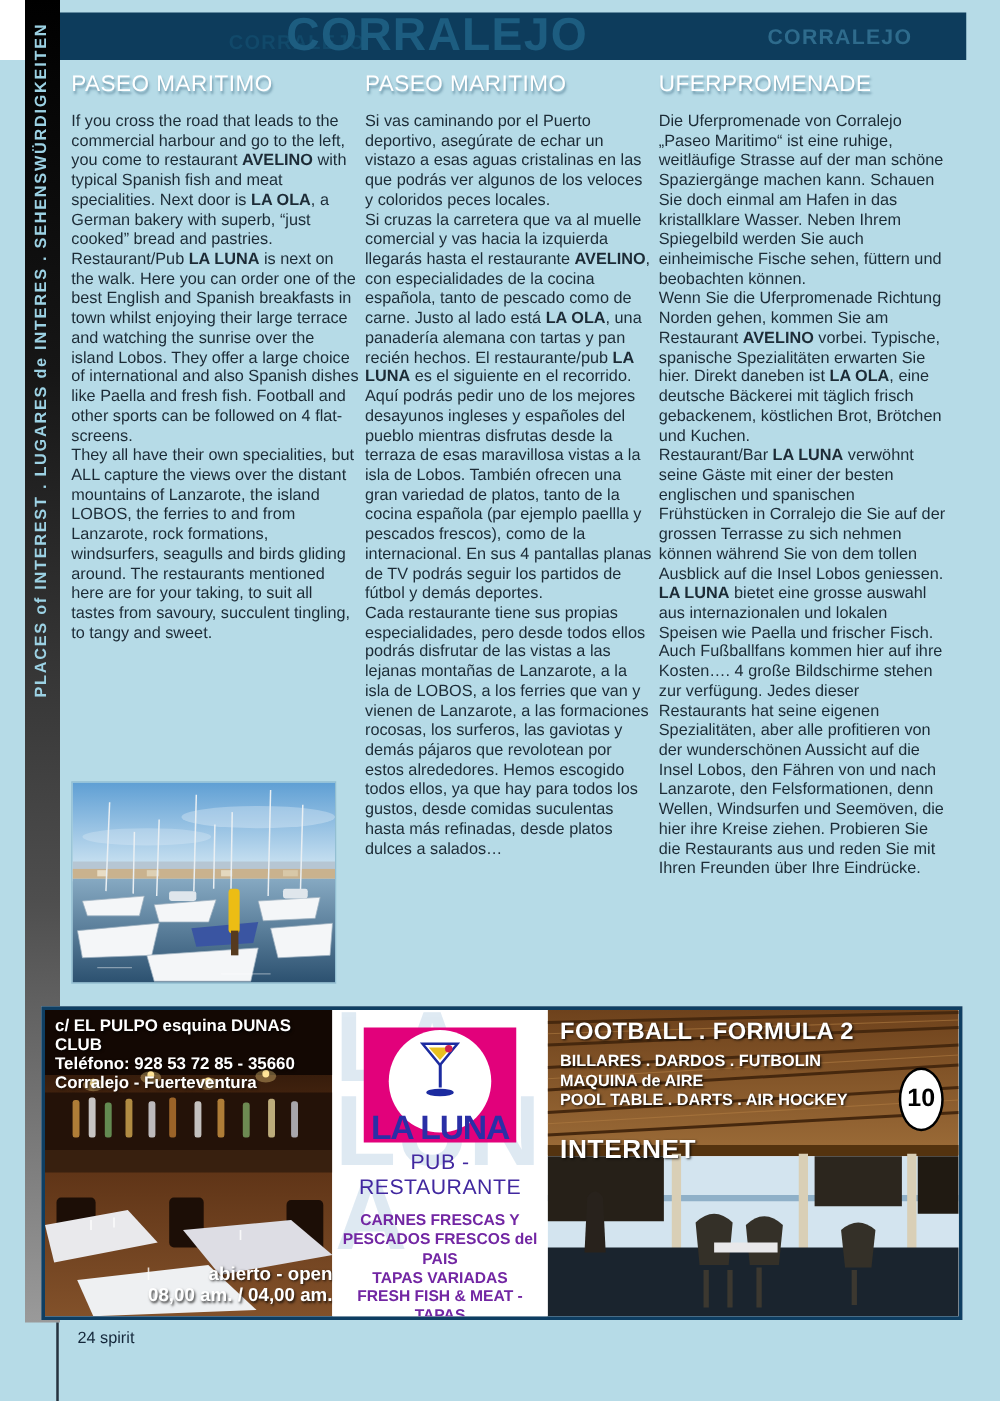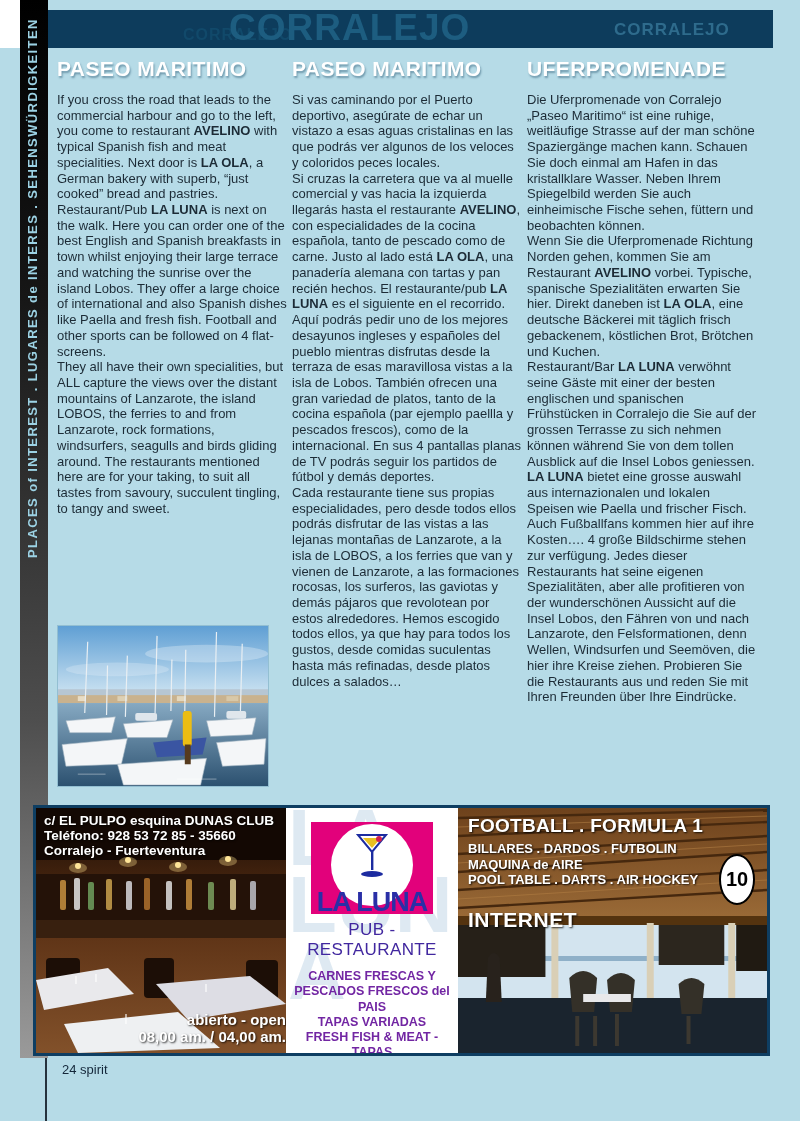--- a/index.html
+++ b/index.html
@@ -22,33 +22,33 @@
   
   .header{position:absolute;left:48px;top:10px;width:725px;height:38px;background:var(--header-navy)}
   .wm{position:absolute;font-weight:bold;letter-spacing:1px;white-space:nowrap}
   .wm-small{left:135px;top:16px;font-size:16px;color:#11496a}
   .wm-big{left:181px;top:-3px;font-size:37px;color:#1d5d80}
   .wm-right{left:566px;top:10px;font-size:17px;color:#2e6b8c}
 
   
   .col{position:absolute;top:57px;width:231px}
   .col-en{left:57px}.col-es{left:292px}.col-de{left:527px}
-  .col-title{font-size:21px;font-weight:bold;color:#fff;letter-spacing:.4px;
+  .col-title{font-size:18px;font-weight:normal;color:#fff;letter-spacing:.4px;
     text-shadow:1px 2px 2px rgba(25,70,100,.45);margin:0 0 11px}
   .para{font-size:13px;line-height:1.21;color:var(--body-text)}
   .para b{font-weight:bold}
 
   
   .photo-marina{position:absolute;left:57px;top:625px;width:212px;height:162px;
     border:1px solid #93bfd2;display:block}
 
   
   .ads{position:absolute;left:33px;top:805px;width:737px;height:251px;
     border:3px solid #0e3e62;display:flex;background:#fff}
-  .ad-left{position:relative;width:250px;height:100%;overflow:hidden}
+  .ad-left{position:relative;width:230px;height:100%;overflow:hidden}
   .ad-mid{position:relative;width:172px;height:100%;background:#fff;overflow:hidden}
   .ad-right{position:relative;flex:1;height:100%;overflow:hidden}
   .ad-photo{position:absolute;inset:0;width:100%;height:100%;display:block}
 
   .addr{position:absolute;left:8px;top:5px;color:#fff;font-weight:bold;font-size:13.5px;
     line-height:1.12;text-shadow:1px 1px 2px rgba(0,0,0,.75)}
   .open{position:absolute;left:0;bottom:8px;width:100%;text-align:right;color:#fff;
     font-weight:bold;font-size:15px;line-height:1.15;text-shadow:1px 1px 2px rgba(0,0,0,.75)}
 
   .panel-wm{position:absolute;left:2px;top:-4px;width:170px;height:100%;font-size:80px;
@@ -306,21 +306,21 @@
         <rect x="126" y="186" width="48" height="8" fill="#e8e8ea"></rect>
         <path d="M30 150 q6 -10 12 0 l2 44 h-16 Z" fill="#28221c"></path>
         <g fill="#3c3830">
             <rect x="118" y="208" width="4" height="30"></rect>
             <rect x="136" y="208" width="4" height="30"></rect>
             <rect x="158" y="206" width="4" height="32"></rect>
             <rect x="230" y="208" width="4" height="28"></rect>
           </g>
       </svg>
       <div class="sports">
-        <div class="sports-title">FOOTBALL . FORMULA 1</div>
+        <div class="sports-title">FOOTBALL . FORMULA 2</div>
         <div class="sports-lines">
             <div class="ad-line">BILLARES . DARDOS . FUTBOLIN</div>
             <div class="ad-line">MAQUINA de AIRE</div>
             <div class="ad-line">POOL TABLE . DARTS . AIR HOCKEY</div>
           </div>
         <div class="internet">INTERNET</div>
       </div>
       <div class="badge">10</div>
     </div>
   </div>

